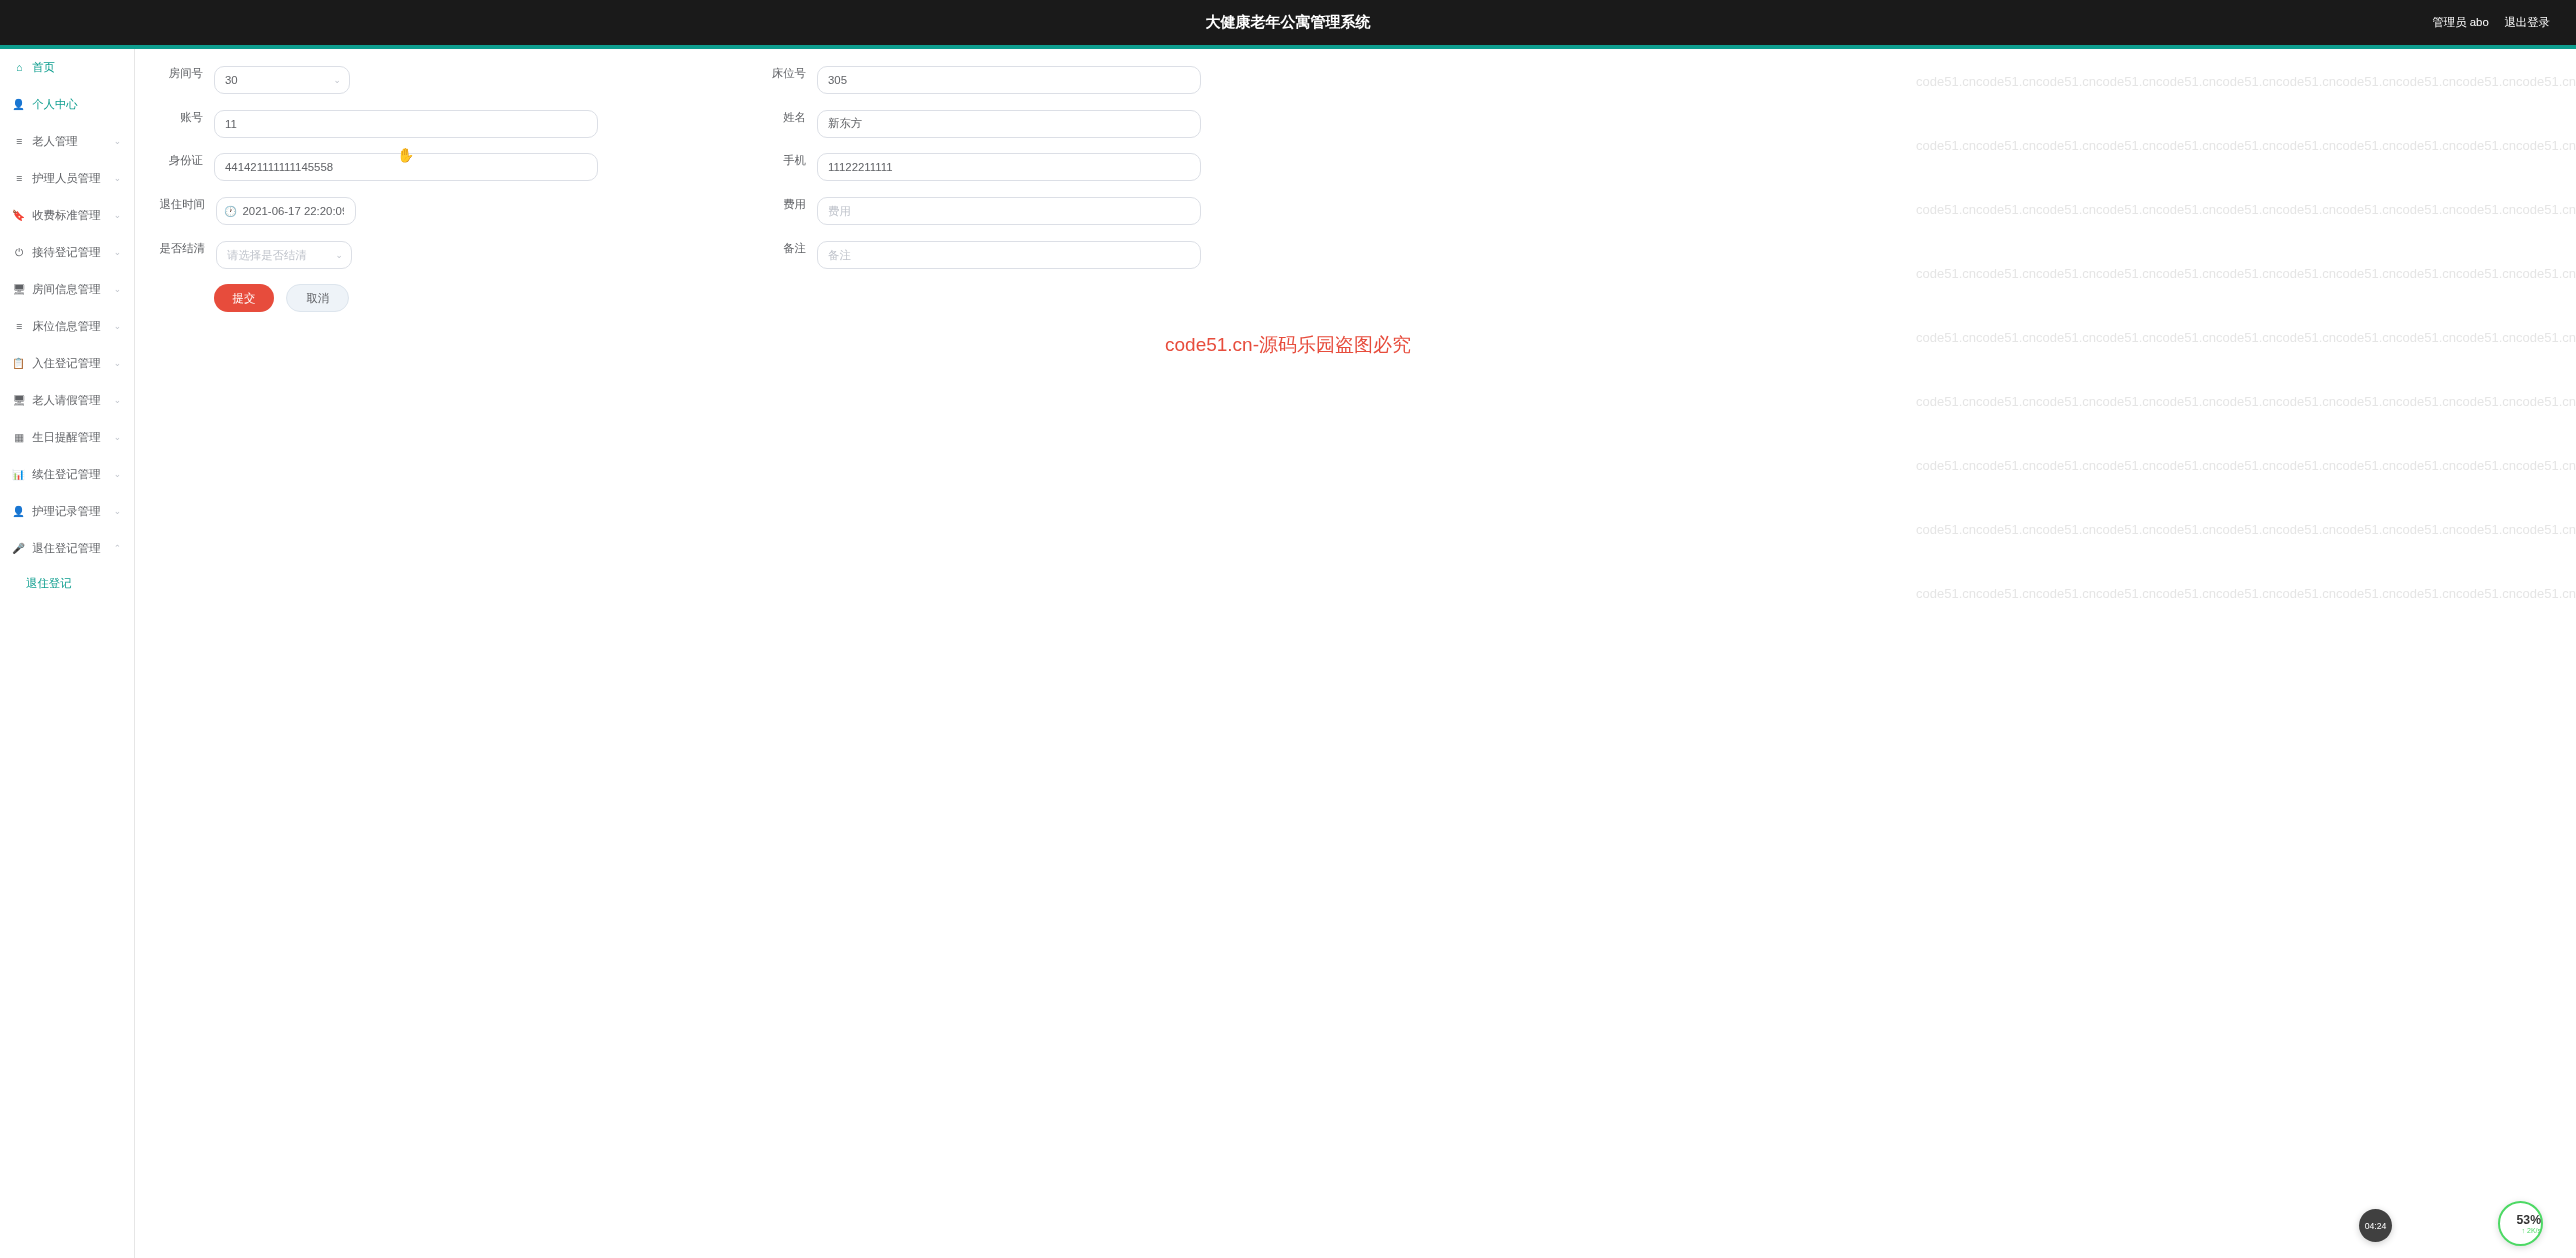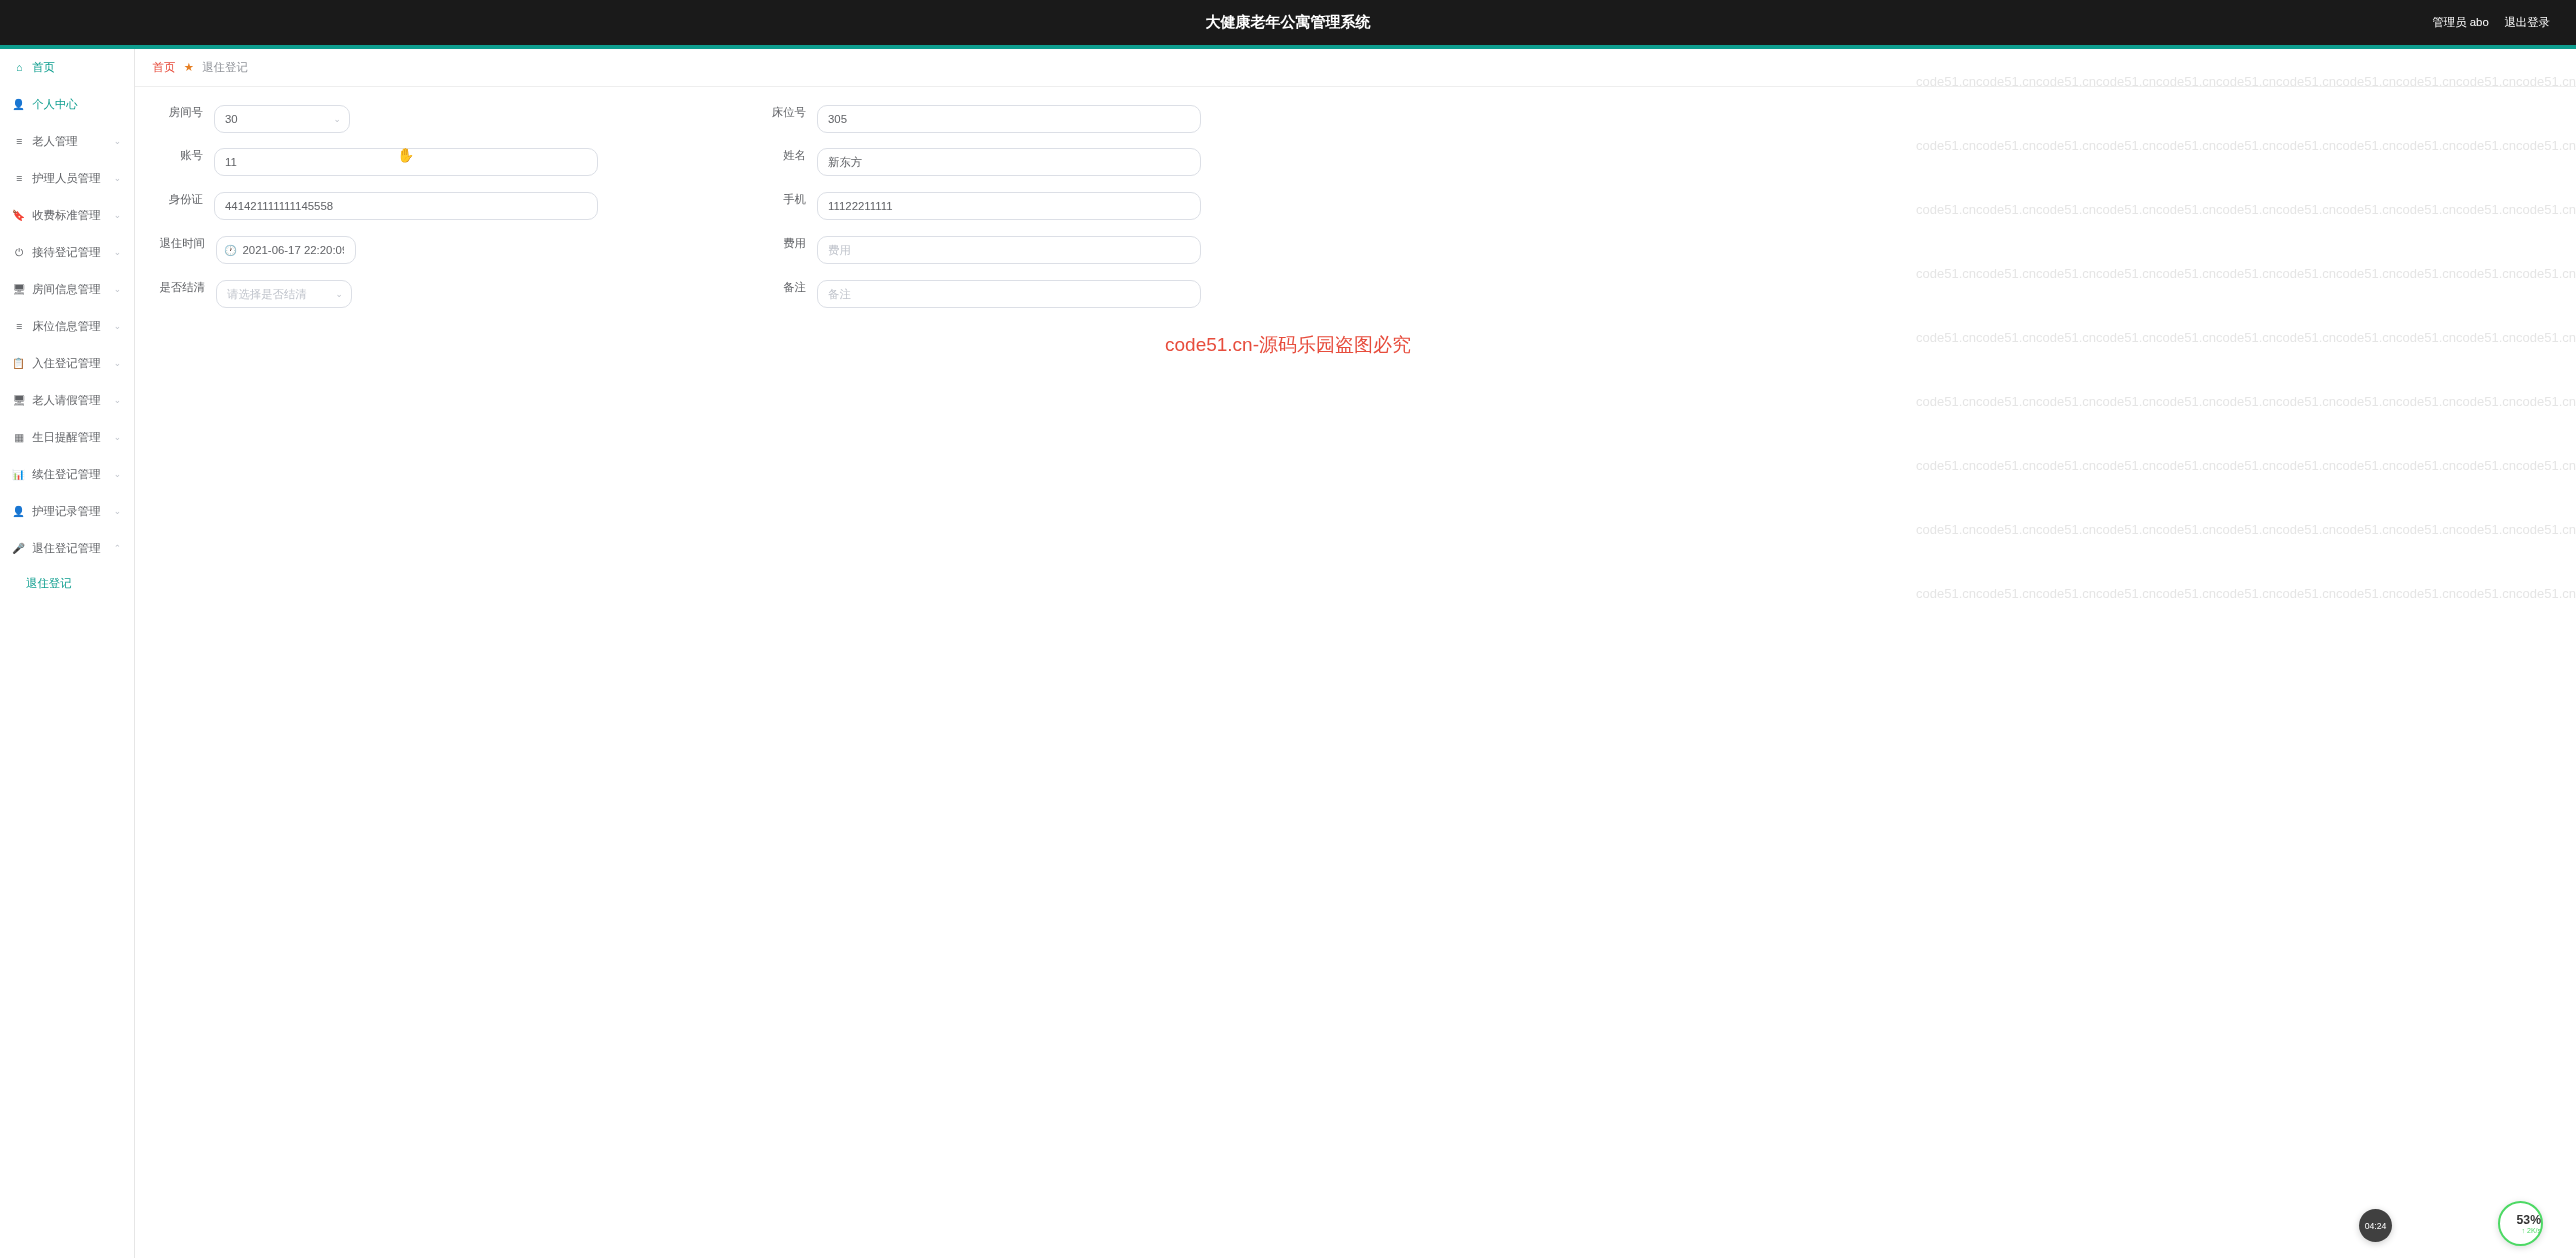--- a/index.html
+++ b/index.html
@@ -156,25 +156,20 @@
       <span class="menu-icon">🎤</span>
       <span class="menu-label">退住登记管理</span>
       <span class="menu-chevron">⌃</span>
     </div>
     <div class="submenu-item">
       <span>退住登记</span>
     </div>
   </div>
 
   <div class="main">
-    <div class="breadcrumb">
-      <span class="bc-home">首页</span>
-      <span class="bc-sep">★</span>
-      <span class="bc-current">退住登记</span>
-    </div>
 
     <div class="form">
 
       <div class="form-row">
         <div class="form-col left">
           <label class="form-label">房间号</label>
           <div class="select-wrap">
             <input class="input w-select" readonly="" value="30" style="">
             <span class="select-chevron">⌄</span>
           </div>
@@ -228,20 +223,24 @@
             <input class="input w-select placeholder" readonly="" placeholder="请选择是否结清" style="">
             <span class="select-chevron">⌄</span>
           </div>
         </div>
         <div class="form-col right">
           <label class="form-label">备注</label>
           <input class="input w-input-lg" placeholder="备注" style="">
         </div>
       </div>
 
+      <div class="form-actions">
+        <button class="btn btn-primary">提交</button>
+        <button class="btn btn-default">取消</button>
+      </div>
     </div>
 
     <div class="cursor">✋</div>
   </div>
 </div>
 
 <div class="watermark-layer">
   <div class="wm-row">
       <span class="wm">code51.cn</span>
       <span class="wm">code51.cn</span>

